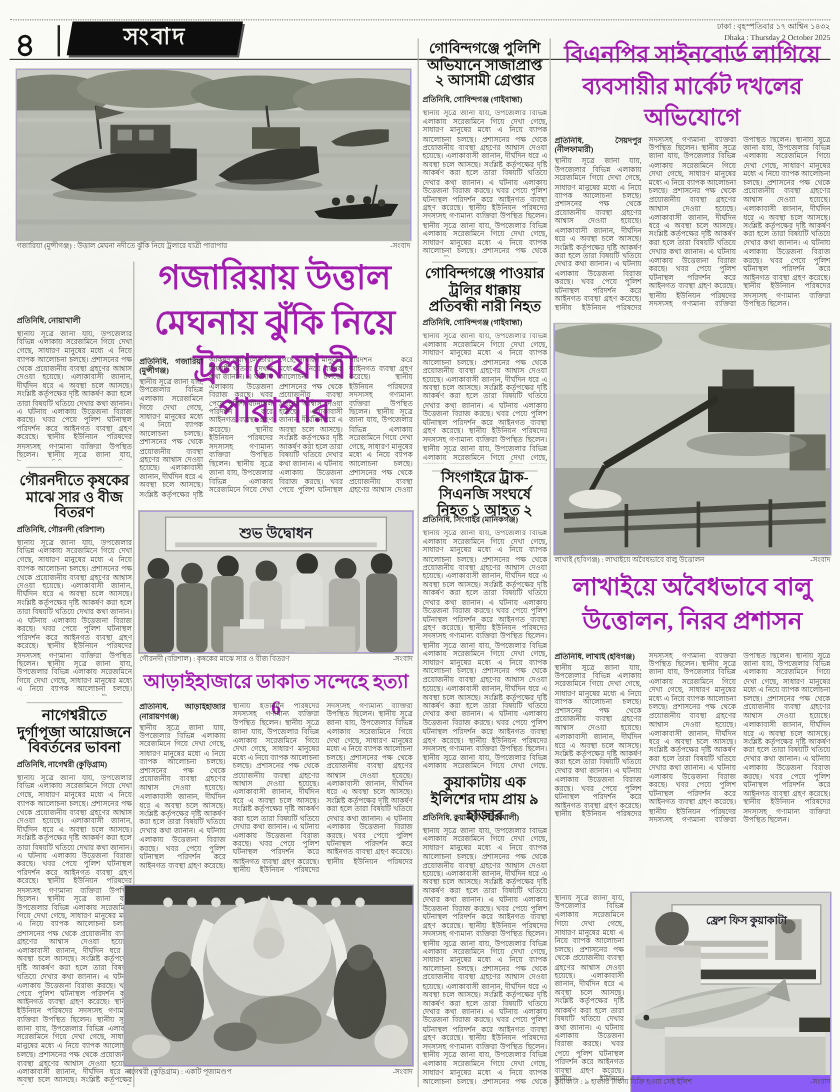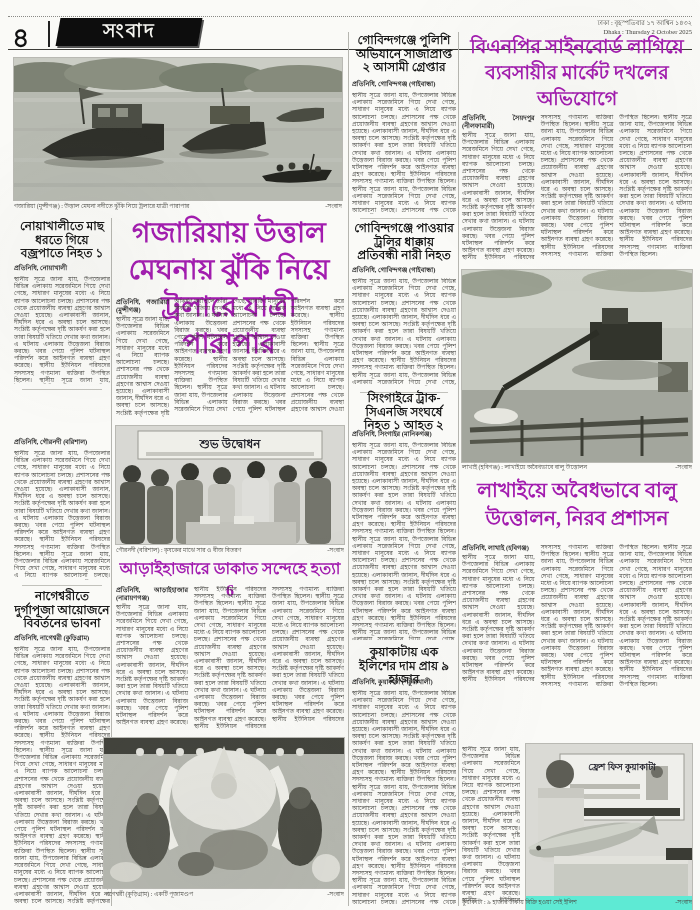--- a/index.html
+++ b/index.html
@@ -20,21 +20,21 @@
   .hsep{height:1px;background:#c2c2bc;}
   
   .head-sm{font-weight:bold;text-align:center;font-size:12px;line-height:13.5px;color:#151515;}
   .head-lg{font-weight:bold;text-align:center;color:#a21caf;}
   .dl{display:block;font-weight:bold;font-size:6.5px;line-height:8px;color:#222;margin-bottom:2px;}
   .body-txt{font-size:6px;line-height:7.2px;text-align:justify;color:#3c3c38;overflow:hidden;
             word-break:break-word;}
   .cols4{column-count:4;column-gap:5px;}
   .cols3{column-count:3;column-gap:6px;}
   .caption{font-size:6px;line-height:7px;color:#4a4a45;display:flex;justify-content:space-between;}
-  .photo{overflow:hidden;background:#5eead4;box-shadow:0 0 0 1px #b9b9b3;}
+  .photo{overflow:hidden;background:#8b5cf6;box-shadow:0 0 0 1px #b9b9b3;}
   .noise{left:0;top:0;right:0;bottom:0;pointer-events:none;opacity:.5;background:
     radial-gradient(circle at 12% 30%, rgba(120,120,115,.10), transparent 18%),
     radial-gradient(circle at 82% 12%, rgba(120,120,115,.08), transparent 20%),
     radial-gradient(circle at 55% 75%, rgba(120,120,115,.07), transparent 22%),
     radial-gradient(circle at 30% 92%, rgba(120,120,115,.09), transparent 16%);}
   .banner-txt{position:absolute;text-align:center;font-weight:bold;color:#20202a;}
 </style>
 </head>
 <body>
 
@@ -92,25 +92,25 @@
       <circle cx="292" cy="109" r="3.4" fill="#2c2d27"></circle>
       <circle cx="304" cy="111" r="3" fill="#3a3b33"></circle>
       <line x1="300" y1="96" x2="296" y2="115" stroke="#2c2d27" stroke-width="1.6"></line>
     </svg>
   </div>
   <div class="abs caption" style="left:14px;top:203px;width:328px;">
     <span>গজারিয়া (মুন্সীগঞ্জ) : উত্তাল মেঘনা নদীতে ঝুঁকি নিয়ে ট্রলারে যাত্রী পারাপার</span>
     <span>-সংবাদ</span>
   </div>
 
-  <div class="abs head-sm" style="left:14px;top:220px;width:96px;">নোয়াখালীতে মাছ ধরতে গিয়ে বজ্রপাতে নিহত ১</div>
   <div class="abs dl" style="left:14px;top:264px;width:96px;">প্রতিনিধি, নোয়াখালী</div>
   <div class="abs body-txt" style="left:14px;top:276px;width:96px;height:108px;">স্থানীয় সূত্রে জানা যায়, উপজেলার বিভিন্ন এলাকায় সরেজমিনে গিয়ে দেখা গেছে, সাধারণ মানুষের মধ্যে এ নিয়ে ব্যাপক আলোচনা চলছে। প্রশাসনের পক্ষ থেকে প্রয়োজনীয় ব্যবস্থা গ্রহণের আশ্বাস দেওয়া হয়েছে। এলাকাবাসী জানান, দীর্ঘদিন ধরে এ অবস্থা চলে আসছে। সংশ্লিষ্ট কর্তৃপক্ষের দৃষ্টি আকর্ষণ করা হলে তারা বিষয়টি খতিয়ে দেখার কথা জানান। এ ঘটনায় এলাকায় উত্তেজনা বিরাজ করছে। খবর পেয়ে পুলিশ ঘটনাস্থল পরিদর্শন করে আইনগত ব্যবস্থা গ্রহণ করেছে। স্থানীয় ইউনিয়ন পরিষদের সদস্যসহ গণ্যমান্য ব্যক্তিরা উপস্থিত ছিলেন। স্থানীয় সূত্রে জানা যায়, উপজেলার বিভিন্ন এলাকায় সরেজমিনে গিয়ে দেখা গেছে, সাধারণ মানুষের মধ্যে এ নিয়ে ব্যাপক আলোচনা চলছে। প্রশাসনের পক্ষ থেকে প্রয়োজনীয় ব্যবস্থা গ্রহণের আশ্বাস দেওয়া হয়েছে। এলাকাবাসী জানান, দীর্ঘদিন ধরে এ অবস্থা চলে আসছে। সংশ্লিষ্ট কর্তৃপক্ষের দৃষ্টি আকর্ষণ করা হলে তারা বিষয়টি খতিয়ে দেখার কথা জানান। এ ঘটনায় এলাকায় উত্তেজনা বিরাজ করছে। খবর পেয়ে পুলিশ ঘটনাস্থল পরিদর্শন করে আইনগত ব্যবস্থা গ্রহণ করেছে। স্থানীয় ইউনিয়ন পরিষদের সদস্যসহ গণ্যমান্য ব্যক্তিরা উপস্থিত ছিলেন।</div>
 
   <div class="abs hsep" style="left:22px;top:389px;width:80px;"></div>
+  <div class="abs head-sm" style="left:14px;top:394px;width:96px;">গৌরনদীতে কৃষকের মাঝে সার ও বীজ বিতরণ</div>
   <div class="abs dl" style="left:14px;top:438px;width:96px;">প্রতিনিধি, গৌরনদী (বরিশাল)</div>
   <div class="abs body-txt" style="left:14px;top:450px;width:96px;height:130px;">স্থানীয় সূত্রে জানা যায়, উপজেলার বিভিন্ন এলাকায় সরেজমিনে গিয়ে দেখা গেছে, সাধারণ মানুষের মধ্যে এ নিয়ে ব্যাপক আলোচনা চলছে। প্রশাসনের পক্ষ থেকে প্রয়োজনীয় ব্যবস্থা গ্রহণের আশ্বাস দেওয়া হয়েছে। এলাকাবাসী জানান, দীর্ঘদিন ধরে এ অবস্থা চলে আসছে। সংশ্লিষ্ট কর্তৃপক্ষের দৃষ্টি আকর্ষণ করা হলে তারা বিষয়টি খতিয়ে দেখার কথা জানান। এ ঘটনায় এলাকায় উত্তেজনা বিরাজ করছে। খবর পেয়ে পুলিশ ঘটনাস্থল পরিদর্শন করে আইনগত ব্যবস্থা গ্রহণ করেছে। স্থানীয় ইউনিয়ন পরিষদের সদস্যসহ গণ্যমান্য ব্যক্তিরা উপস্থিত ছিলেন। স্থানীয় সূত্রে জানা যায়, উপজেলার বিভিন্ন এলাকায় সরেজমিনে গিয়ে দেখা গেছে, সাধারণ মানুষের মধ্যে এ নিয়ে ব্যাপক আলোচনা চলছে। প্রশাসনের পক্ষ থেকে প্রয়োজনীয় ব্যবস্থা গ্রহণের আশ্বাস দেওয়া হয়েছে। এলাকাবাসী জানান, দীর্ঘদিন ধরে এ অবস্থা চলে আসছে। সংশ্লিষ্ট কর্তৃপক্ষের দৃষ্টি আকর্ষণ করা হলে তারা বিষয়টি খতিয়ে দেখার কথা জানান। এ ঘটনায় এলাকায় উত্তেজনা বিরাজ করছে। খবর পেয়ে পুলিশ ঘটনাস্থল পরিদর্শন করে আইনগত ব্যবস্থা গ্রহণ করেছে। স্থানীয় ইউনিয়ন পরিষদের সদস্যসহ গণ্যমান্য ব্যক্তিরা উপস্থিত ছিলেন।</div>
 
   <div class="abs hsep" style="left:22px;top:585px;width:80px;"></div>
   <div class="abs head-sm" style="left:14px;top:590px;width:96px;">নাগেশ্বরীতে দুর্গাপূজা আয়োজনে বিবর্তনের ভাবনা</div>
   <div class="abs dl" style="left:14px;top:634px;width:96px;">প্রতিনিধি, নাগেশ্বরী (কুড়িগ্রাম)</div>
   <div class="abs body-txt" style="left:14px;top:646px;width:96px;height:258px;">স্থানীয় সূত্রে জানা যায়, উপজেলার বিভিন্ন এলাকায় সরেজমিনে গিয়ে দেখা গেছে, সাধারণ মানুষের মধ্যে এ নিয়ে ব্যাপক আলোচনা চলছে। প্রশাসনের পক্ষ থেকে প্রয়োজনীয় ব্যবস্থা গ্রহণের আশ্বাস দেওয়া হয়েছে। এলাকাবাসী জানান, দীর্ঘদিন ধরে এ অবস্থা চলে আসছে। সংশ্লিষ্ট কর্তৃপক্ষের দৃষ্টি আকর্ষণ করা হলে তারা বিষয়টি খতিয়ে দেখার কথা জানান। এ ঘটনায় এলাকায় উত্তেজনা বিরাজ করছে। খবর পেয়ে পুলিশ ঘটনাস্থল পরিদর্শন করে আইনগত ব্যবস্থা গ্রহণ করেছে। স্থানীয় ইউনিয়ন পরিষদের সদস্যসহ গণ্যমান্য ব্যক্তিরা উপস্থিত ছিলেন। স্থানীয় সূত্রে জানা যায়, উপজেলার বিভিন্ন এলাকায় সরেজমিনে গিয়ে দেখা গেছে, সাধারণ মানুষের মধ্যে এ নিয়ে ব্যাপক আলোচনা চলছে। প্রশাসনের পক্ষ থেকে প্রয়োজনীয় ব্যবস্থা গ্রহণের আশ্বাস দেওয়া হয়েছে। এলাকাবাসী জানান, দীর্ঘদিন ধরে এ অবস্থা চলে আসছে। সংশ্লিষ্ট কর্তৃপক্ষের দৃষ্টি আকর্ষণ করা হলে তারা বিষয়টি খতিয়ে দেখার কথা জানান। এ ঘটনায় এলাকায় উত্তেজনা বিরাজ করছে। খবর পেয়ে পুলিশ ঘটনাস্থল পরিদর্শন করে আইনগত ব্যবস্থা গ্রহণ করেছে। স্থানীয় ইউনিয়ন পরিষদের সদস্যসহ গণ্যমান্য ব্যক্তিরা উপস্থিত ছিলেন। স্থানীয় সূত্রে জানা যায়, উপজেলার বিভিন্ন এলাকায় সরেজমিনে গিয়ে দেখা গেছে, সাধারণ মানুষের মধ্যে এ নিয়ে ব্যাপক আলোচনা চলছে। প্রশাসনের পক্ষ থেকে প্রয়োজনীয় ব্যবস্থা গ্রহণের আশ্বাস দেওয়া হয়েছে। এলাকাবাসী জানান, দীর্ঘদিন ধরে এ অবস্থা চলে আসছে। সংশ্লিষ্ট কর্তৃপক্ষের দৃষ্টি আকর্ষণ করা হলে তারা বিষয়টি খতিয়ে দেখার কথা জানান। এ ঘটনায় এলাকায় উত্তেজনা বিরাজ করছে। খবর পেয়ে পুলিশ ঘটনাস্থল পরিদর্শন করে আইনগত ব্যবস্থা গ্রহণ করেছে। স্থানীয় ইউনিয়ন পরিষদের সদস্যসহ গণ্যমান্য ব্যক্তিরা উপস্থিত ছিলেন।</div>
 
   <div class="abs head-lg" style="left:114px;top:214px;width:230px;font-size:28px;line-height:37px;">গজারিয়ায় উত্তাল মেঘনায় ঝুঁকি নিয়ে ট্রলারে যাত্রী পারাপার</div>
   <div class="abs body-txt cols4" style="left:116px;top:298px;width:228px;height:122px;">

